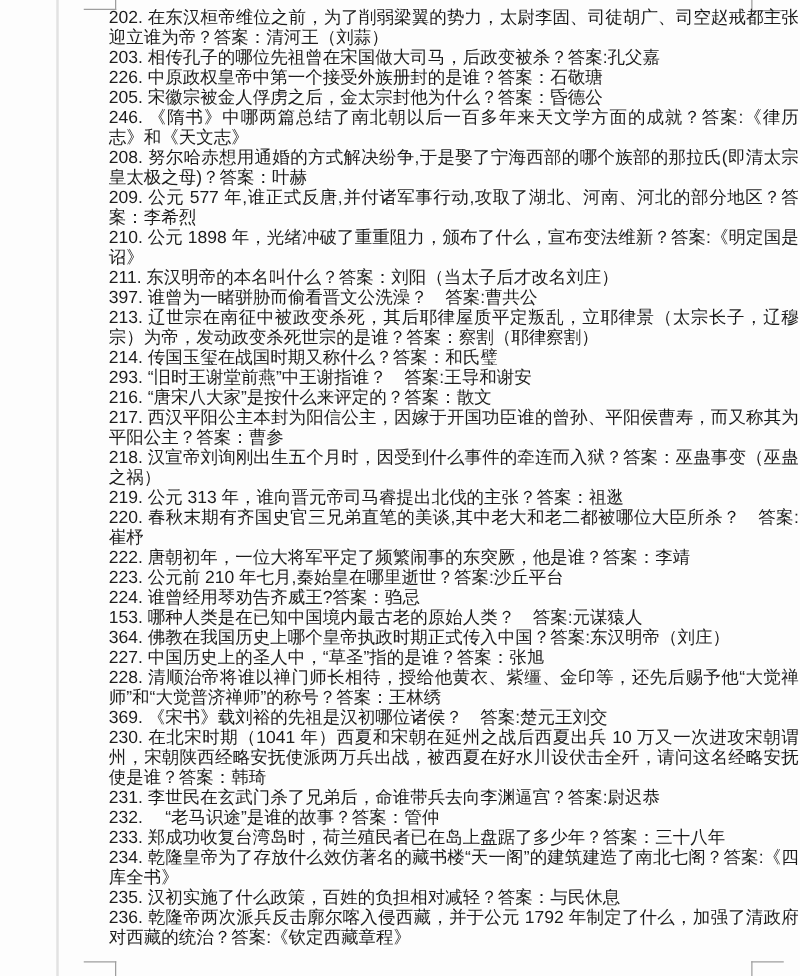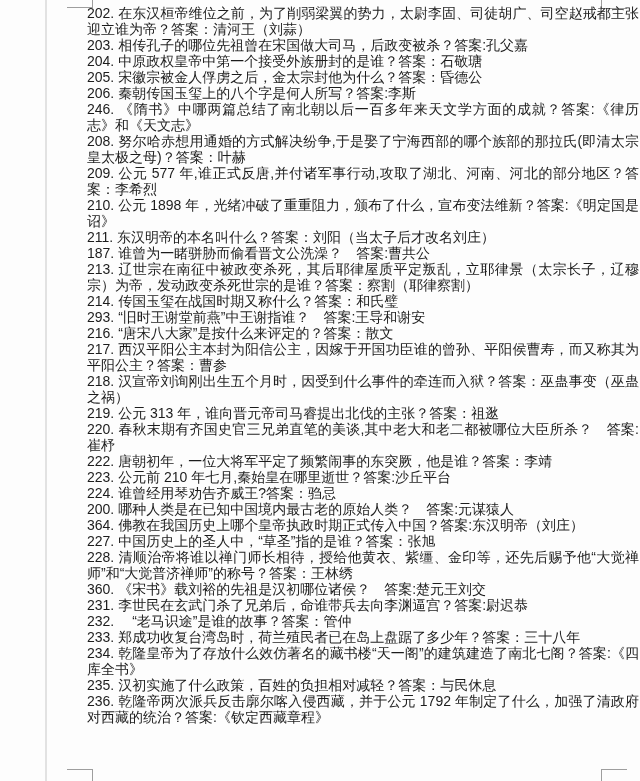--- a/index.html
+++ b/index.html
@@ -74,45 +74,45 @@
 
 <div class="page">
   <div class="page-left-edge"></div>
   <div class="crop tl"></div>
   <div class="crop tr"></div>
   <div class="crop bl"></div>
   <div class="crop br"></div>
   <div class="text-block">
       <p>202. 在东汉桓帝维位之前，为了削弱梁翼的势力，太尉李固、司徒胡广、司空赵戒都主张迎立谁为帝？答案：清河王（刘蒜）</p>
       <p>203. 相传孔子的哪位先祖曾在宋国做大司马，后政变被杀？答案:孔父嘉</p>
-      <p>204. 中原政权皇帝中第一个接受外族册封的是谁？答案：石敬瑭</p>
+      <p>226. 中原政权皇帝中第一个接受外族册封的是谁？答案：石敬瑭</p>
       <p>205. 宋徽宗被金人俘虏之后，金太宗封他为什么？答案：昏德公</p>
-      <p>206.  秦朝传国玉玺上的八个字是何人所写？答案:李斯</p>
       <p>246. 《隋书》中哪两篇总结了南北朝以后一百多年来天文学方面的成就？答案:《律历志》和《天文志》</p>
       <p>208. 努尔哈赤想用通婚的方式解决纷争,于是娶了宁海西部的哪个族部的那拉氏(即清太宗皇太极之母)？答案：叶赫</p>
       <p>209. 公元 577 年,谁正式反唐,并付诸军事行动,攻取了湖北、河南、河北的部分地区？答案：李希烈</p>
       <p>210. 公元 1898 年，光绪冲破了重重阻力，颁布了什么，宣布变法维新？答案:《明定国是诏》</p>
       <p>211.  东汉明帝的本名叫什么？答案：刘阳（当太子后才改名刘庄）</p>
-      <p>187. 谁曾为一睹骈胁而偷看晋文公洗澡？　答案:曹共公</p>
+      <p>397. 谁曾为一睹骈胁而偷看晋文公洗澡？　答案:曹共公</p>
       <p>213. 辽世宗在南征中被政变杀死，其后耶律屋质平定叛乱，立耶律景（太宗长子，辽穆宗）为帝，发动政变杀死世宗的是谁？答案：察割（耶律察割）</p>
       <p>214. 传国玉玺在战国时期又称什么？答案：和氏璧</p>
       <p>293. “旧时王谢堂前燕”中王谢指谁？　答案:王导和谢安</p>
       <p>216. “唐宋八大家”是按什么来评定的？答案：散文</p>
       <p>217. 西汉平阳公主本封为阳信公主，因嫁于开国功臣谁的曾孙、平阳侯曹寿，而又称其为平阳公主？答案：曹参</p>
       <p>218.  汉宣帝刘询刚出生五个月时，因受到什么事件的牵连而入狱？答案：巫蛊事变（巫蛊之祸）</p>
       <p>219.  公元 313 年，谁向晋元帝司马睿提出北伐的主张？答案：祖逖</p>
       <p>220. 春秋末期有齐国史官三兄弟直笔的美谈,其中老大和老二都被哪位大臣所杀？　答案:崔杼</p>
       <p>222. 唐朝初年，一位大将军平定了频繁闹事的东突厥，他是谁？答案：李靖</p>
       <p>223. 公元前 210 年七月,秦始皇在哪里逝世？答案:沙丘平台</p>
       <p>224. 谁曾经用琴劝告齐威王?答案：驺忌</p>
-      <p>200. 哪种人类是在已知中国境内最古老的原始人类？　答案:元谋猿人</p>
+      <p>153. 哪种人类是在已知中国境内最古老的原始人类？　答案:元谋猿人</p>
       <p>364. 佛教在我国历史上哪个皇帝执政时期正式传入中国？答案:东汉明帝（刘庄）</p>
       <p>227. 中国历史上的圣人中，“草圣”指的是谁？答案：张旭</p>
       <p>228. 清顺治帝将谁以禅门师长相待，授给他黄衣、紫缰、金印等，还先后赐予他“大觉禅师”和“大觉普济禅师”的称号？答案：王林绣</p>
-      <p>360. 《宋书》载刘裕的先祖是汉初哪位诸侯？　答案:楚元王刘交</p>
+      <p>369. 《宋书》载刘裕的先祖是汉初哪位诸侯？　答案:楚元王刘交</p>
+      <p>230. 在北宋时期（1041 年）西夏和宋朝在延州之战后西夏出兵 10 万又一次进攻宋朝谓州，宋朝陕西经略安抚使派两万兵出战，被西夏在好水川设伏击全歼，请问这名经略安抚使是谁？答案：韩琦</p>
       <p>231. 李世民在玄武门杀了兄弟后，命谁带兵去向李渊逼宫？答案:尉迟恭</p>
       <p>232. 　“老马识途”是谁的故事？答案：管仲</p>
       <p>233. 郑成功收复台湾岛时，荷兰殖民者已在岛上盘踞了多少年？答案：三十八年</p>
       <p>234. 乾隆皇帝为了存放什么效仿著名的藏书楼“天一阁”的建筑建造了南北七阁？答案:《四库全书》</p>
       <p>235. 汉初实施了什么政策，百姓的负担相对减轻？答案：与民休息</p>
       <p>236. 乾隆帝两次派兵反击廓尔喀入侵西藏，并于公元 1792 年制定了什么，加强了清政府对西藏的统治？答案:《钦定西藏章程》</p>
     </div>
 </div>
 
 </body></html>

